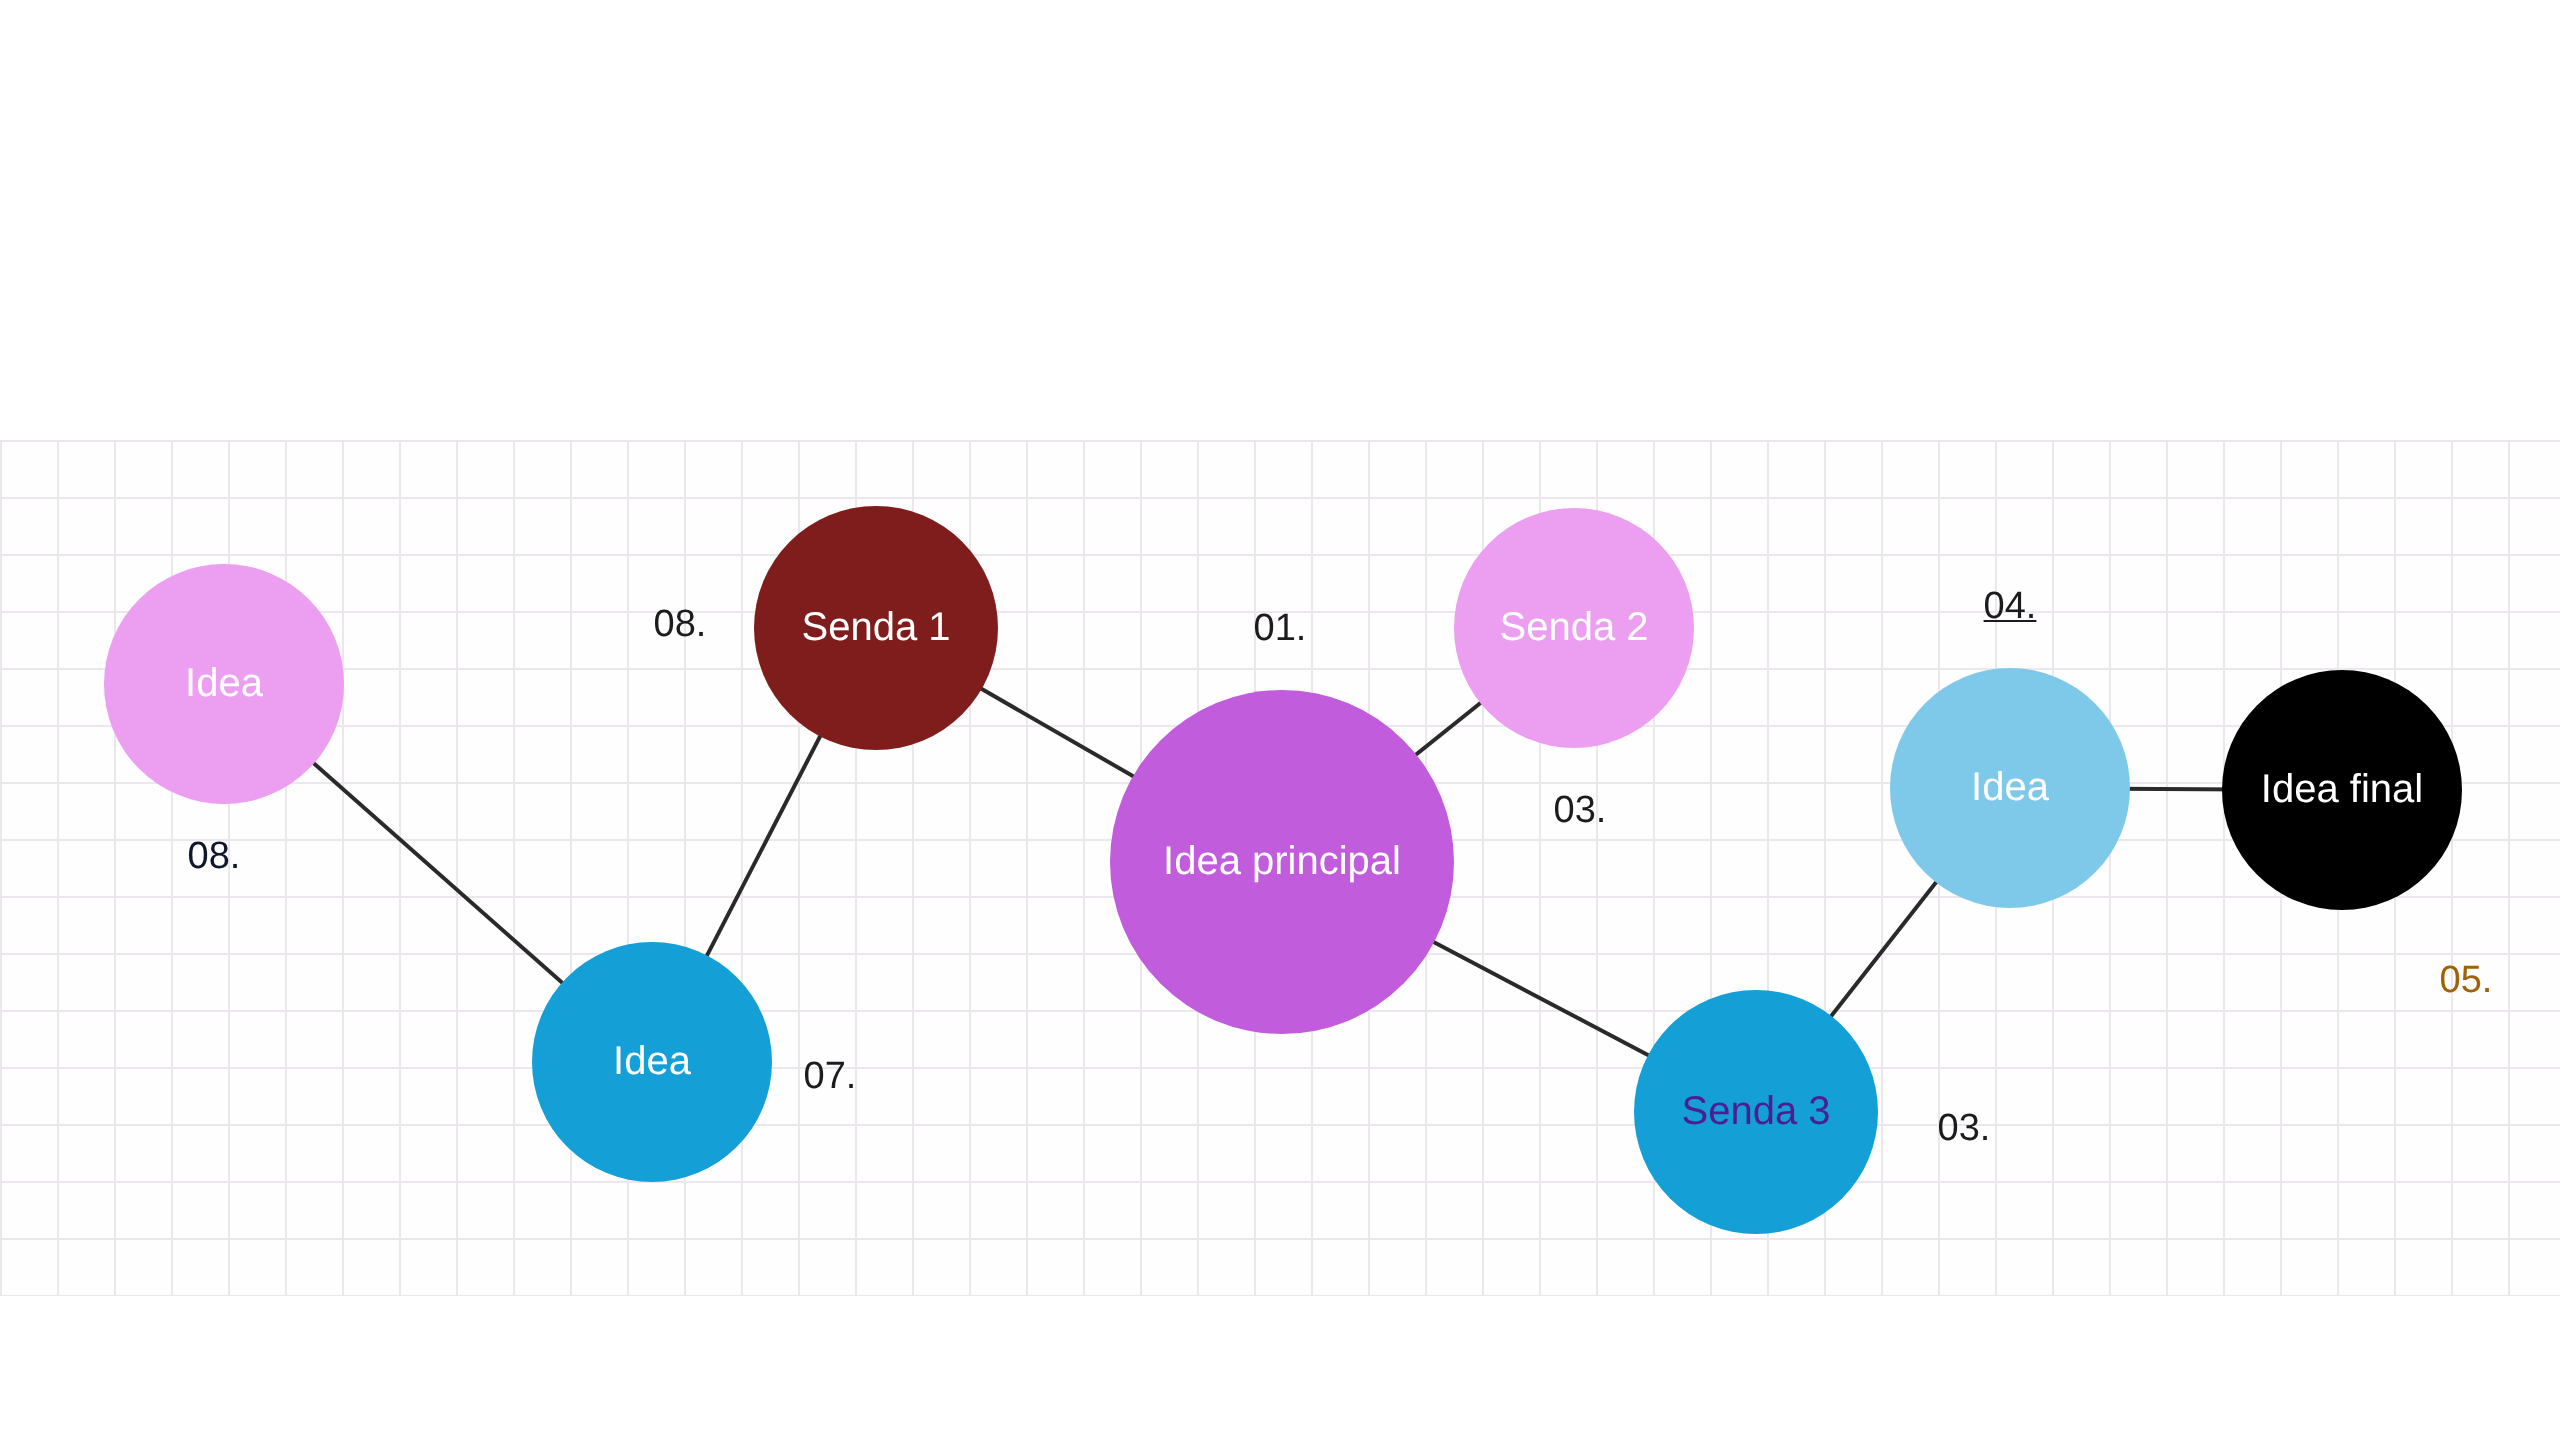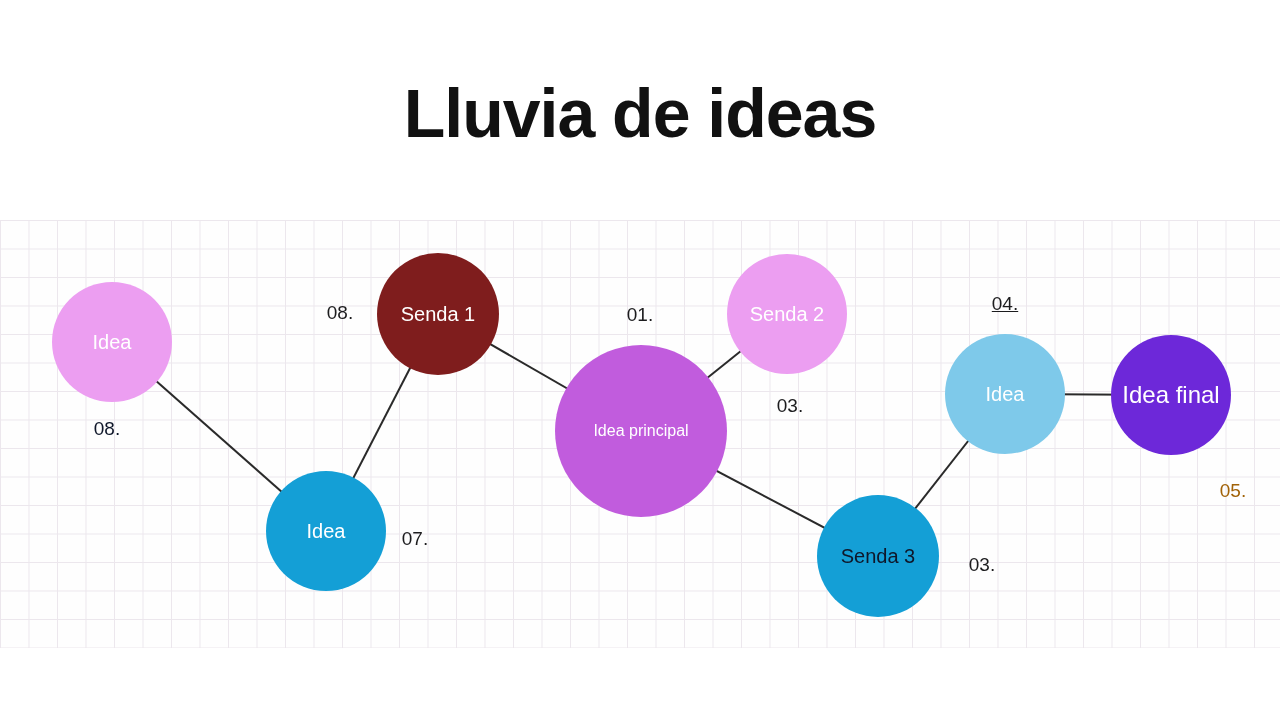--- a/index.html
+++ b/index.html
@@ -62,40 +62,39 @@
     transform: translate(-50%, -50%);
     font-size: 19px;
     color: #1c1c1e;
     font-weight: 400;
   }
 </style>
 </head>
 <body>
 
 <div class="stage">
-  <div class="title">Lluvia de ideas</div>
   <div class="grid-band" style="top: 220px; height: 428px; background-color: rgb(254, 254, 254); background-image: linear-gradient(to right, rgb(236, 231, 237) 1px, transparent 1px), linear-gradient(rgb(236, 231, 237) 1px, transparent 1px); background-size: 28.5px 28.5px;"></div>
   <svg class="edge-layer" width="1280" height="720" viewBox="0 0 1280 720" xmlns="http://www.w3.org/2000/svg">
       <line x1="112" y1="342" x2="326" y2="531" stroke="#2a2a2a" stroke-width="2"></line>
       <line x1="326" y1="531" x2="438" y2="314" stroke="#2a2a2a" stroke-width="2"></line>
       <line x1="438" y1="314" x2="641" y2="431" stroke="#2a2a2a" stroke-width="2"></line>
       <line x1="641" y1="431" x2="787" y2="314" stroke="#2a2a2a" stroke-width="2"></line>
       <line x1="641" y1="431" x2="878" y2="556" stroke="#2a2a2a" stroke-width="2"></line>
       <line x1="878" y1="556" x2="1005" y2="394" stroke="#2a2a2a" stroke-width="2"></line>
       <line x1="1005" y1="394" x2="1171" y2="395" stroke="#2a2a2a" stroke-width="2"></line>
     </svg>
   <div id="node-layer">
       <div class="node" style="left: 52px; top: 282px; width: 120px; height: 120px; background: rgb(236, 158, 241); font-size: 20px; color: rgb(255, 255, 255);">Idea</div>
       <div class="node" style="left: 377px; top: 253px; width: 122px; height: 122px; background: #7f1d1d; font-size: 20px; color: rgb(255, 255, 255);">Senda 1</div>
-      <div class="node" style="left: 555px; top: 345px; width: 172px; height: 172px; background: rgb(193, 92, 221); font-size: 16px; color: rgb(255, 255, 255);">Idea principal</div>
+      <div class="node" style="left: 555px; top: 345px; width: 172px; height: 172px; background: rgb(193, 92, 221); font-size: 20px; color: rgb(255, 255, 255);">Idea principal</div>
       <div class="node" style="left: 727px; top: 254px; width: 120px; height: 120px; background: rgb(236, 158, 241); font-size: 20px; color: rgb(255, 255, 255);">Senda 2</div>
       <div class="node" style="left: 266px; top: 471px; width: 120px; height: 120px; background: rgb(20, 159, 214); font-size: 20px; color: rgb(255, 255, 255);">Idea</div>
-      <div class="node" style="left: 817px; top: 495px; width: 122px; height: 122px; background: rgb(20, 159, 214); font-size: 20px; color: #0f172a;">Senda 3</div>
+      <div class="node" style="left: 817px; top: 495px; width: 122px; height: 122px; background: rgb(20, 159, 214); font-size: 20px; color: #4c1d95;">Senda 3</div>
       <div class="node" style="left: 945px; top: 334px; width: 120px; height: 120px; background: rgb(126, 201, 234); font-size: 20px; color: rgb(255, 255, 255);">Idea</div>
-      <div class="node" style="left: 1111px; top: 335px; width: 120px; height: 120px; background: #6d28d9; font-size: 24px; color: rgb(255, 255, 255);">Idea final</div>
+      <div class="node" style="left: 1111px; top: 335px; width: 120px; height: 120px; background: #000000; font-size: 20px; color: rgb(255, 255, 255);">Idea final</div>
     </div>
   <div id="label-layer">
       <div class="step-label" style="left: 640px; top: 315px; color: rgb(28, 28, 30);">01.</div>
       <div class="step-label" style="left: 790px; top: 406px; color: rgb(28, 28, 30);">03.</div>
       <div class="step-label" style="left: 968px; top: 565px; color: rgb(28, 28, 30); margin-left: 14px;">03.</div>
       <div class="step-label" style="left: 1005px; top: 304px; color: rgb(28, 28, 30); text-decoration: underline;">04.</div>
       <div class="step-label" style="left: 1196px; top: 491px; color: #a16207; margin-left: 37px;">05.</div>
       <div class="step-label" style="left: 340px; top: 313px; color: rgb(28, 28, 30);">08.</div>
       <div class="step-label" style="left: 415px; top: 539px; color: rgb(28, 28, 30); text-align: right;">07.</div>
       <div class="step-label" style="left: 107px; top: 429px; color: #0f172a;">08.</div>

